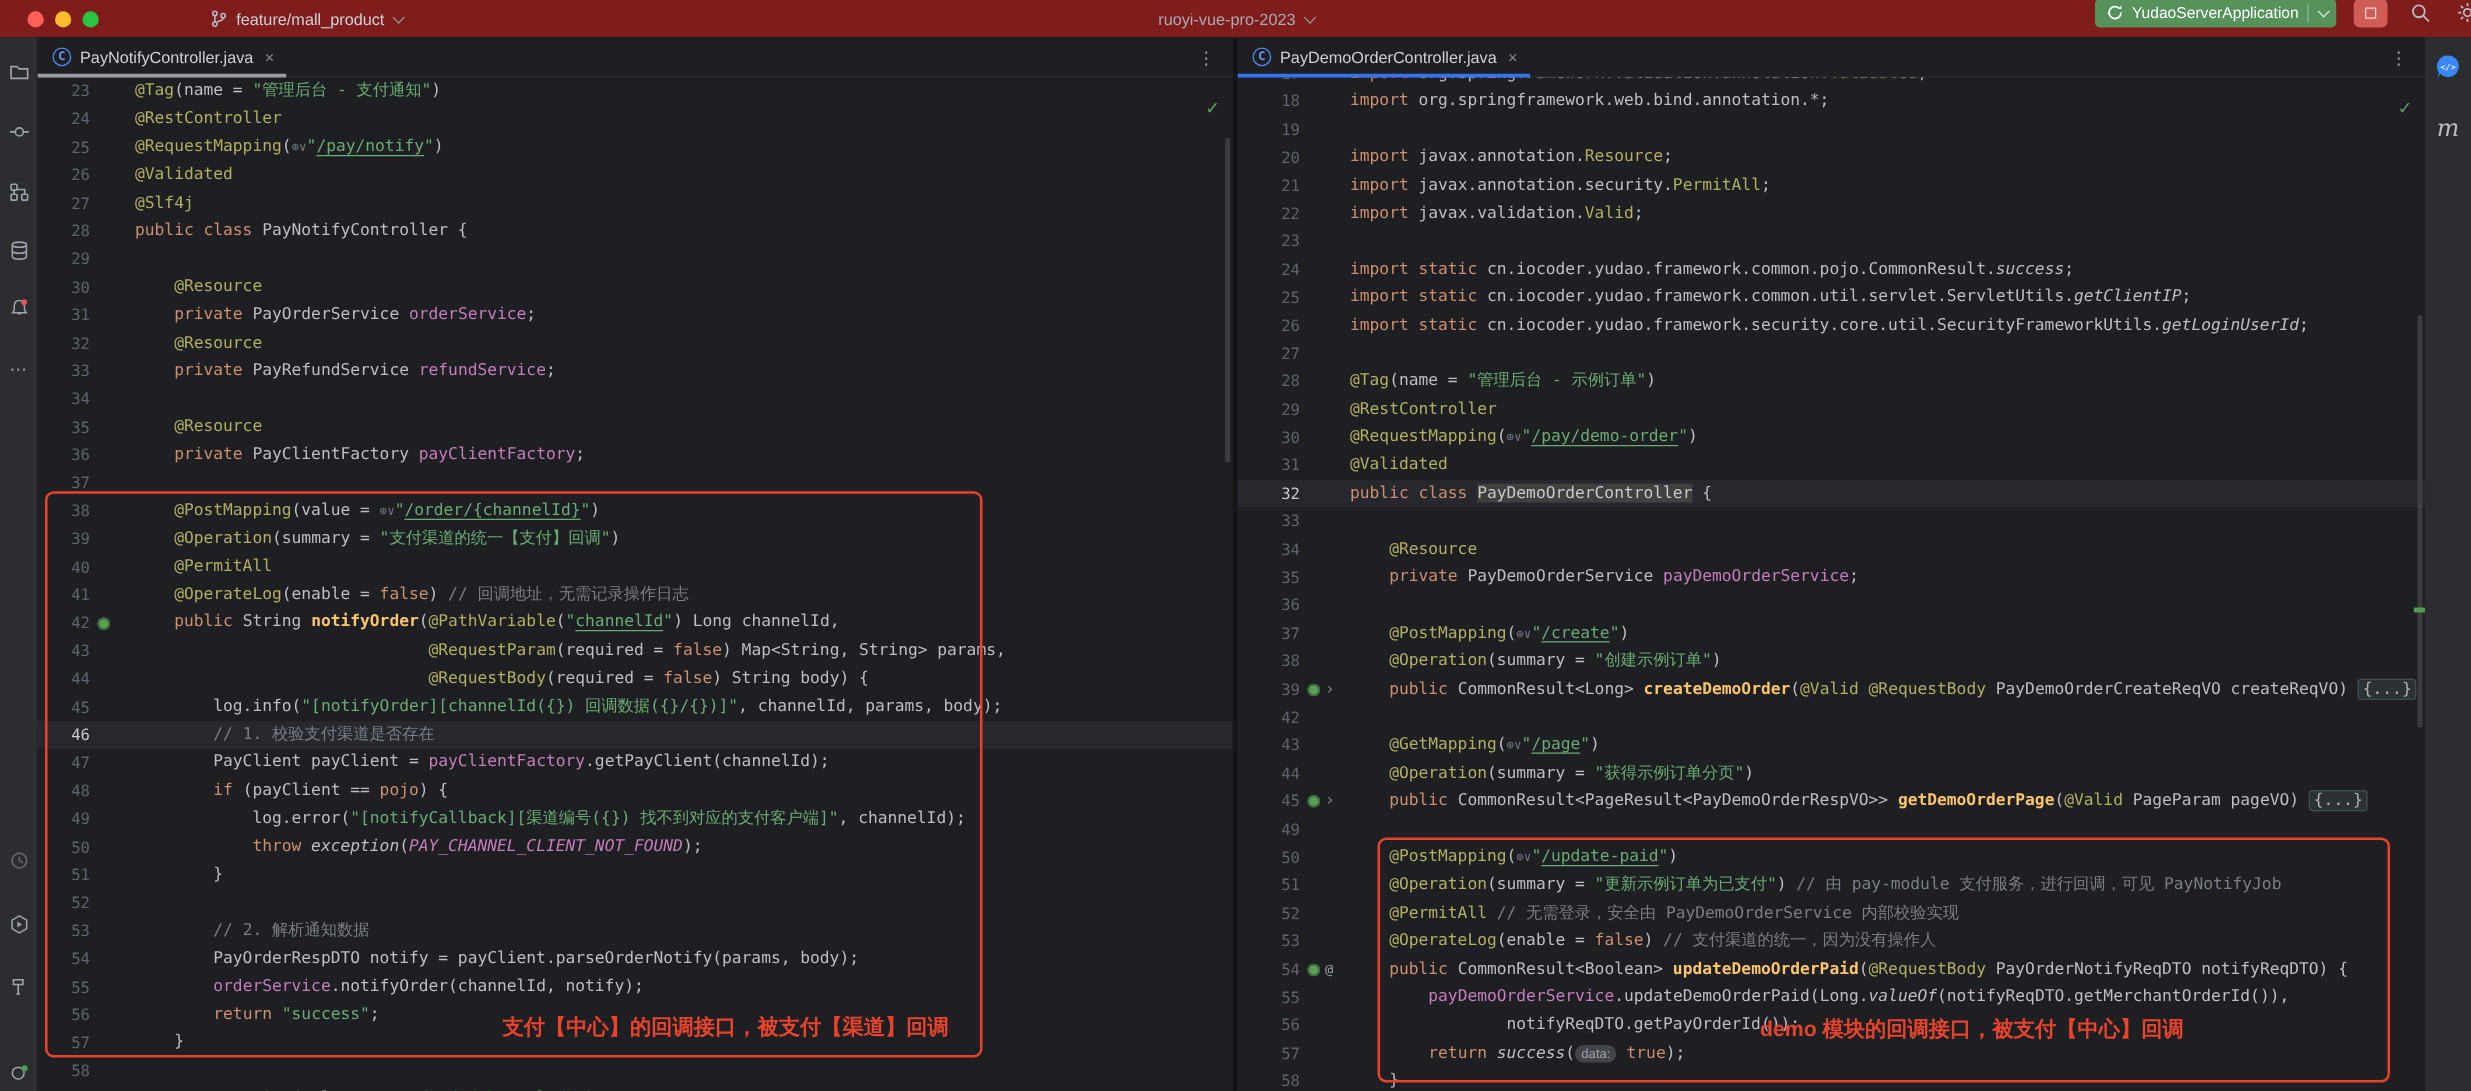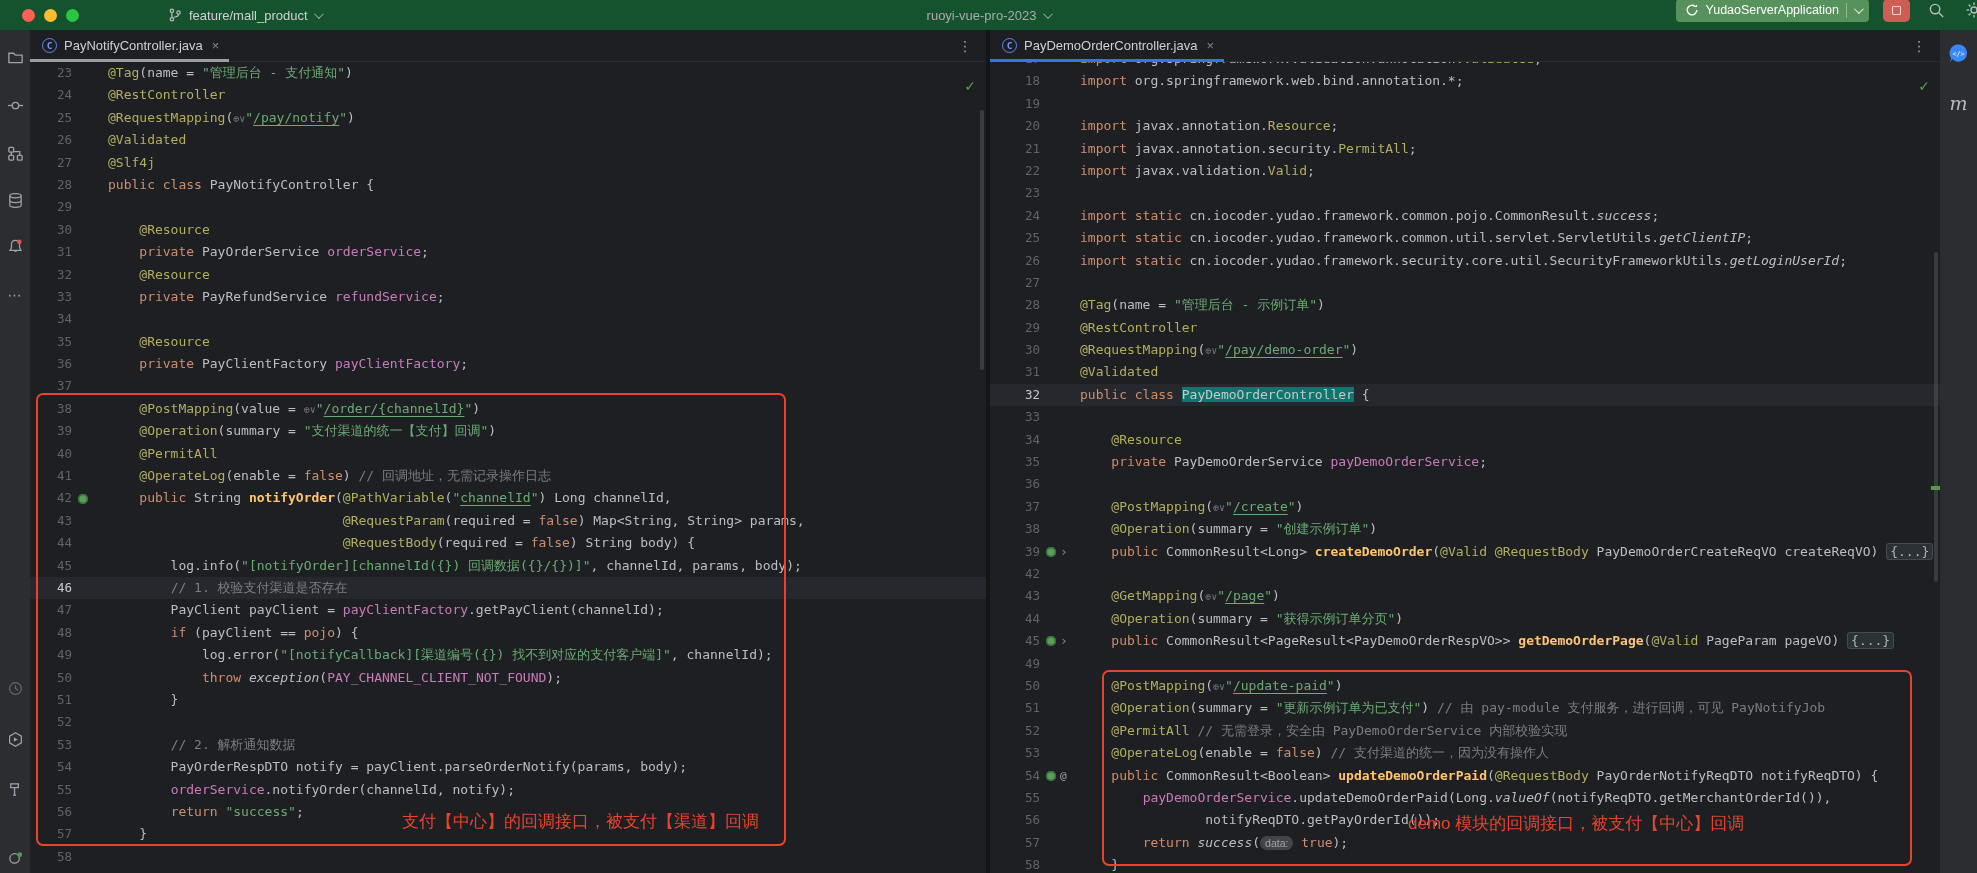--- a/index.html
+++ b/index.html
@@ -1,21 +1,21 @@
 <!DOCTYPE html>
 <html><head>
 <meta charset="utf-8">
 <style>
   * { margin:0; padding:0; box-sizing:border-box; }
   html,body { width:1977px; height:873px; overflow:hidden; background:#1e1f22;
               font-family:"Liberation Sans", sans-serif; }
   .app { width:1977px; height:873px; display:flex; flex-direction:column; position:relative; }
 
   
-  .titlebar { height:30px; background:#14532d; display:flex; align-items:center; position:relative;
+  .titlebar { height:30px; background:#7f1d1d; display:flex; align-items:center; position:relative;
               color:#d5d7dd; font-size:13px; flex:0 0 30px; }
   .traffic { display:flex; gap:9px; margin-left:22px; }
   .tl { width:13px; height:13px; border-radius:50%; }
   .tl.red{background:#ff5f57;} .tl.yellow{background:#febc2e;} .tl.green{background:#29c740;}
   .branch-widget { display:flex; align-items:center; gap:6px; margin-left:88px; color:#cfd1d6; }
   .proj-widget { position:absolute; left:50%; transform:translateX(-50%); display:flex; align-items:center; gap:7px; color:#a8abb1; }
   .chev { width:7px; height:7px; border-right:1.6px solid #9da0a6; border-bottom:1.6px solid #9da0a6;
           transform:rotate(45deg) translateY(-2px); display:inline-block; }
   .tb-right { position:absolute; right:0; top:0; height:20px; display:flex; align-items:center; gap:14px; }
   .run-pill { background:#57915c; color:#fff; height:23px; border-radius:4px; display:flex; align-items:center;
@@ -73,29 +73,29 @@
   
   .t-d{color:#bcbec4}
   .t-k{color:#cf8e6d}
   .t-a{color:#b3ae60}
   .t-s{color:#6aab73}
   .t-u{color:#6aab73; text-decoration:underline; text-underline-offset:3px;}
   .t-c{color:#7a7e85}
   .t-f{color:#c77dbb}
   .t-m{color:#ffc66d; font-weight:600;}
   .t-si{color:#bcbec4; font-style:italic;}
-  .t-sc{color:#c77dbb; }
+  .t-sc{color:#c77dbb; font-style:italic;}
   .t-g{color:#6f7680; font-size:10px;}
   .t-fold{color:#adb3ba; background:#2c3135; border:1px solid #454b51; border-radius:3px; padding:0 3px;}
   .t-hint{background:#43454a; color:#9da2aa; border-radius:8px; padding:1px 5px; font-size:10.5px; font-family:"Liberation Sans",sans-serif;}
-  .t-hl{background:#0f766e; color:#c6c8cc;}
+  .t-hl{background:#404040; color:#c6c8cc;}
 
   
   .redbox { position:absolute; border:2.5px solid #e8432c; border-radius:7px; pointer-events:none; z-index:5; }
-  .red-annot { position:absolute; color:#e8432c; font-size:17px; font-weight:normal; z-index:6; white-space:nowrap;
+  .red-annot { position:absolute; color:#e8432c; font-size:17px; font-weight:bold; z-index:6; white-space:nowrap;
                font-family:"Liberation Sans", sans-serif; }
   .check { position:absolute; color:#57a05c; font-size:14px; z-index:4; }
   .vthumb { position:absolute; width:4px; background:#45474b; border-radius:2px; opacity:.75; z-index:3; }
   .vmark-green { position:absolute; width:9px; height:4px; background:#4e9b51; right:0; z-index:3; }
 </style>
 </head>
 <body>
 
 <div class="app">
 

